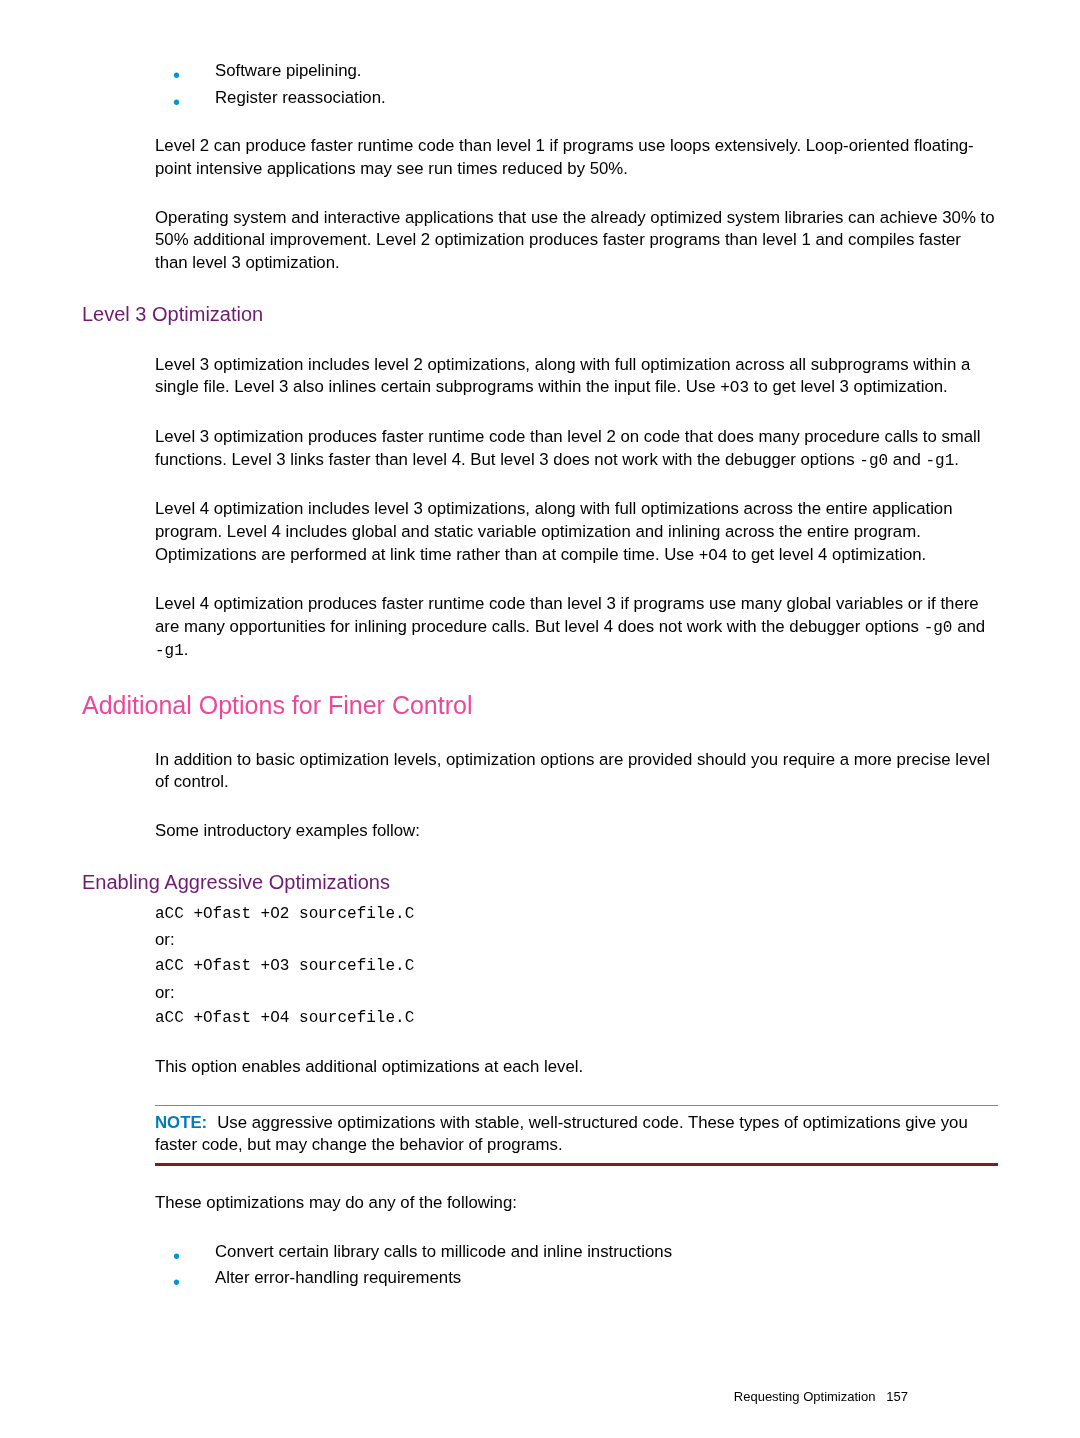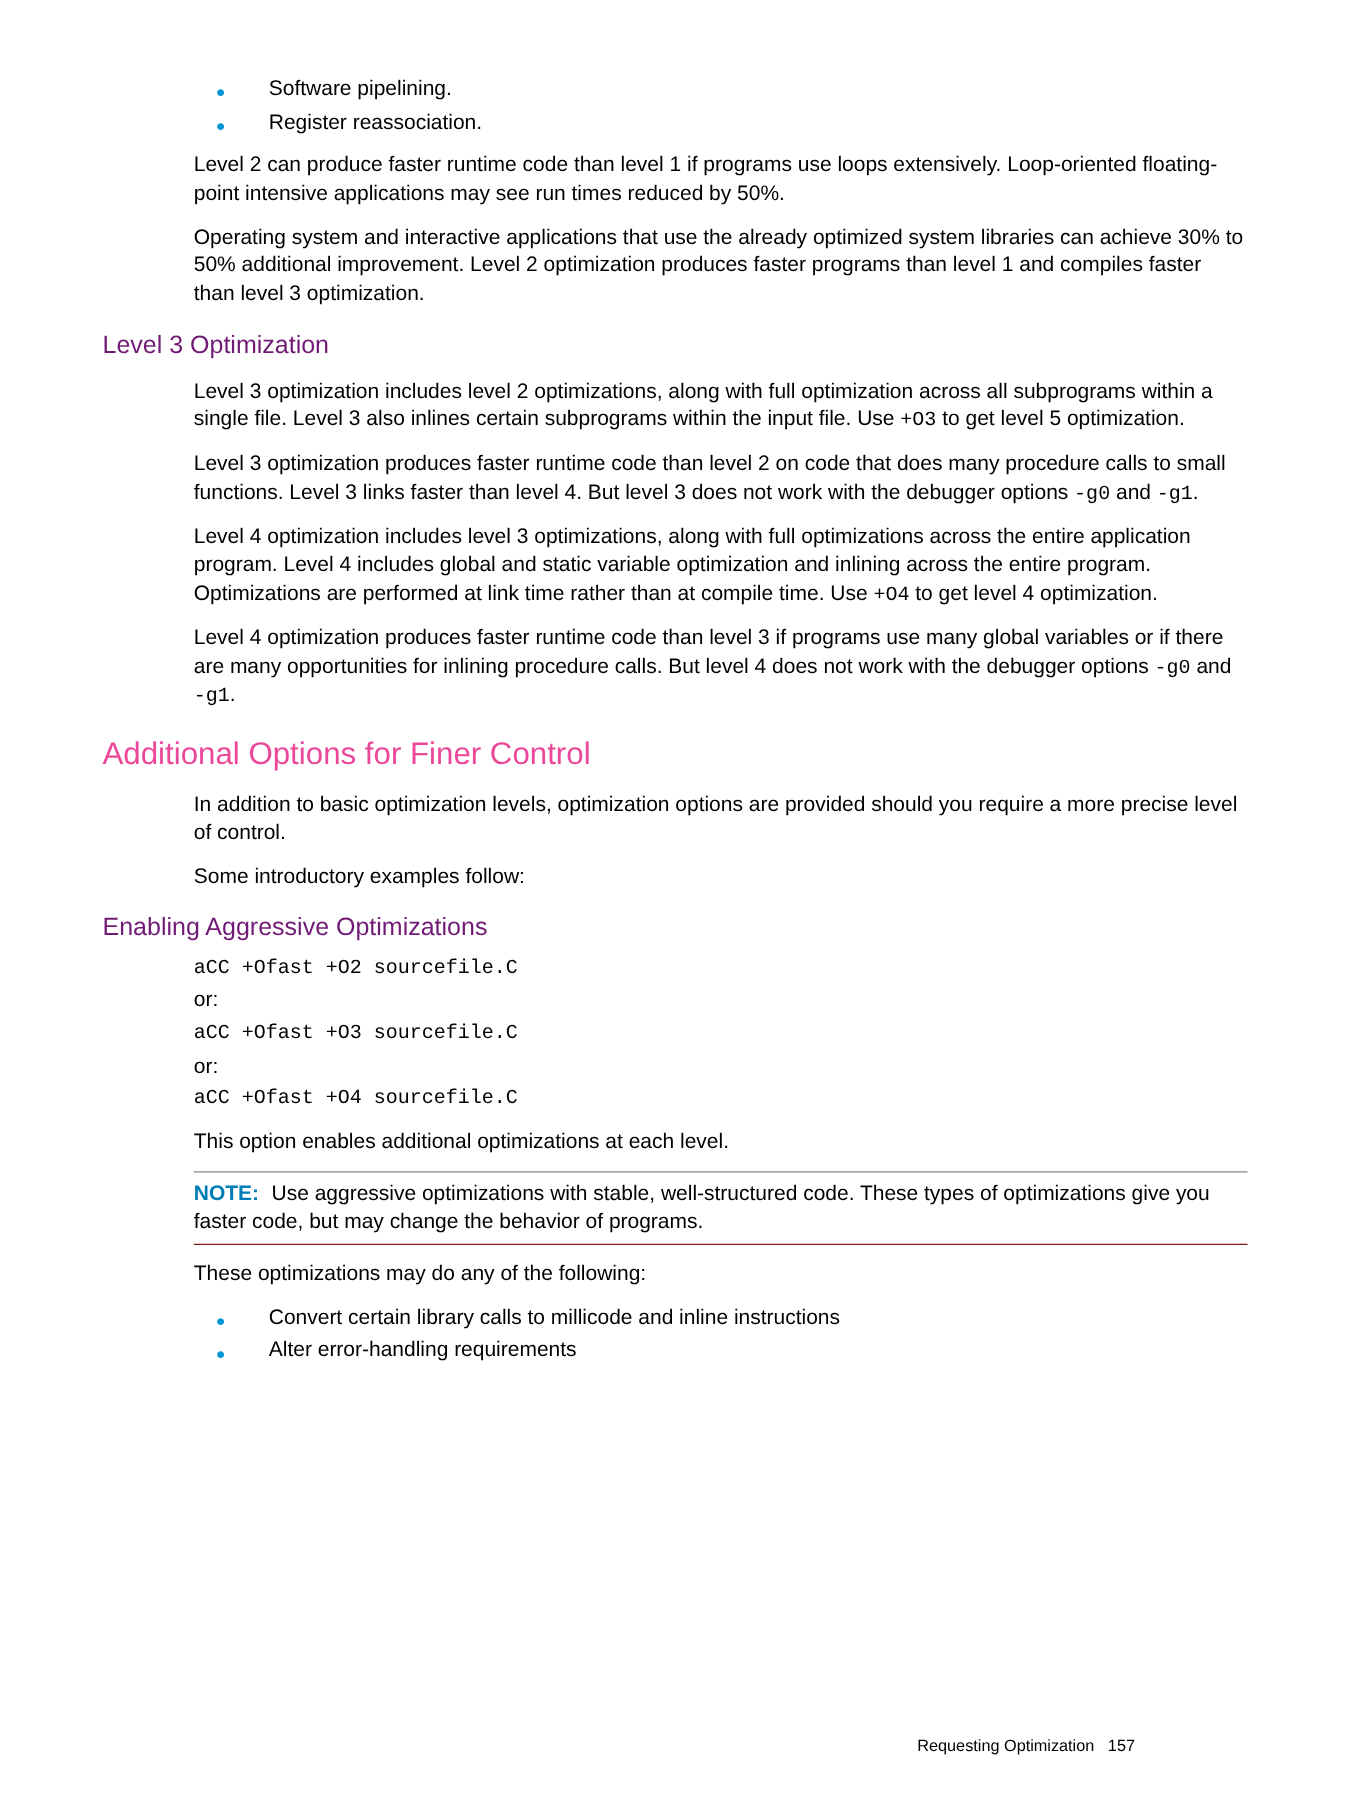--- a/index.html
+++ b/index.html
@@ -28,21 +28,21 @@
   }
   ul.bullets li::before {
     content: "•";
     position: absolute;
     left: 18px;
     top: 2px;
     color: #0096d6;
     font-size: 20px;
   }
   p {
-    margin: 12px 0;
+    margin: 26px 0;
   }
   h2.teal-large {
     font-family: Arial, Helvetica, sans-serif;
     font-weight: 400;
     color: #ec4899;
     font-size: 25px;
     margin: 18px 0 10px -76px;
     padding-left: 3px;
   }
   h3.teal-small {
@@ -58,21 +58,21 @@
     font-size: 16px;
   }
   pre.codeblock {
     font-family: "Courier New", monospace;
     font-size: 16px;
     margin: 4px 0;
     white-space: pre;
   }
   .note-box {
     border-top: 1px solid #888;
-    border-bottom: 1px solid #7f1d1d;
+    border-bottom: 3px solid #7f1d1d;
     padding: 6px 0;
     margin: 10px 0;
   }
   .note-label {
     font-weight: bold;
     color: #007db8;
     margin-right: 10px;
   }
   .footer {
     position: absolute;
@@ -97,21 +97,21 @@
   <li><span>Software pipelining.</span></li>
   <li><span>Register reassociation.</span></li>
 </ul>
 
 <p>Level 2 can produce faster runtime code than level 1 if programs use loops extensively. Loop-oriented floating-point intensive applications may see run times reduced by 50%.</p>
 <p>Operating system and interactive applications that use the already optimized system libraries can achieve 30% to 50% additional improvement. Level 2 optimization produces faster programs than level 1 and compiles faster than level 3 optimization.</p>
 
 <h3 class="teal-small">Level 3 Optimization</h3>
 
 <p>
-  <span>Level 3 optimization includes level 2 optimizations, along with full optimization across all subprograms within a single file. Level 3 also inlines certain subprograms within the input file. Use </span><code>+O3</code><span> to get level 5 optimization.</span>
+  <span>Level 3 optimization includes level 2 optimizations, along with full optimization across all subprograms within a single file. Level 3 also inlines certain subprograms within the input file. Use </span><code>+O3</code><span> to get level 3 optimization.</span>
 </p>
 
 <p>
   <span>Level 3 optimization produces faster runtime code than level 2 on code that does many procedure calls to small functions. Level 3 links faster than level 4. But level 3 does not work with the debugger options </span><code>-g0</code><span> and </span><code>-g1</code><span>.</span>
 </p>
 
 
 <p>
   <span>Level 4 optimization includes level 3 optimizations, along with full optimizations across the entire application program. Level 4 includes global and static variable optimization and inlining across the entire program. Optimizations are performed at link time rather than at compile time. Use </span><code>+O4</code><span> to get level 4 optimization.</span>
 </p>

